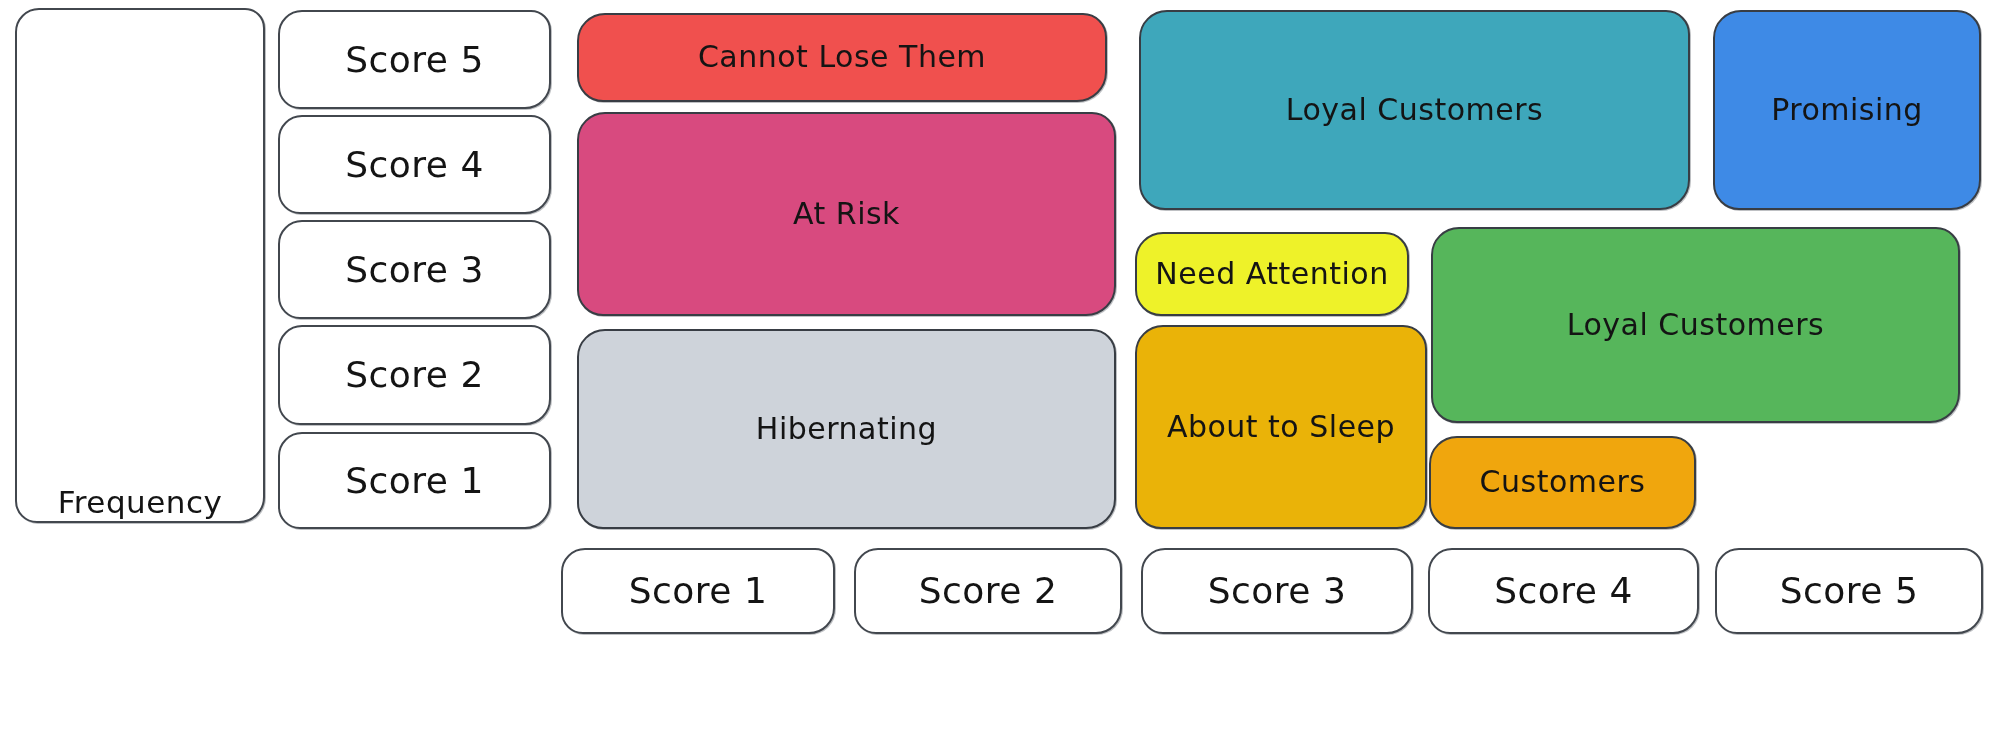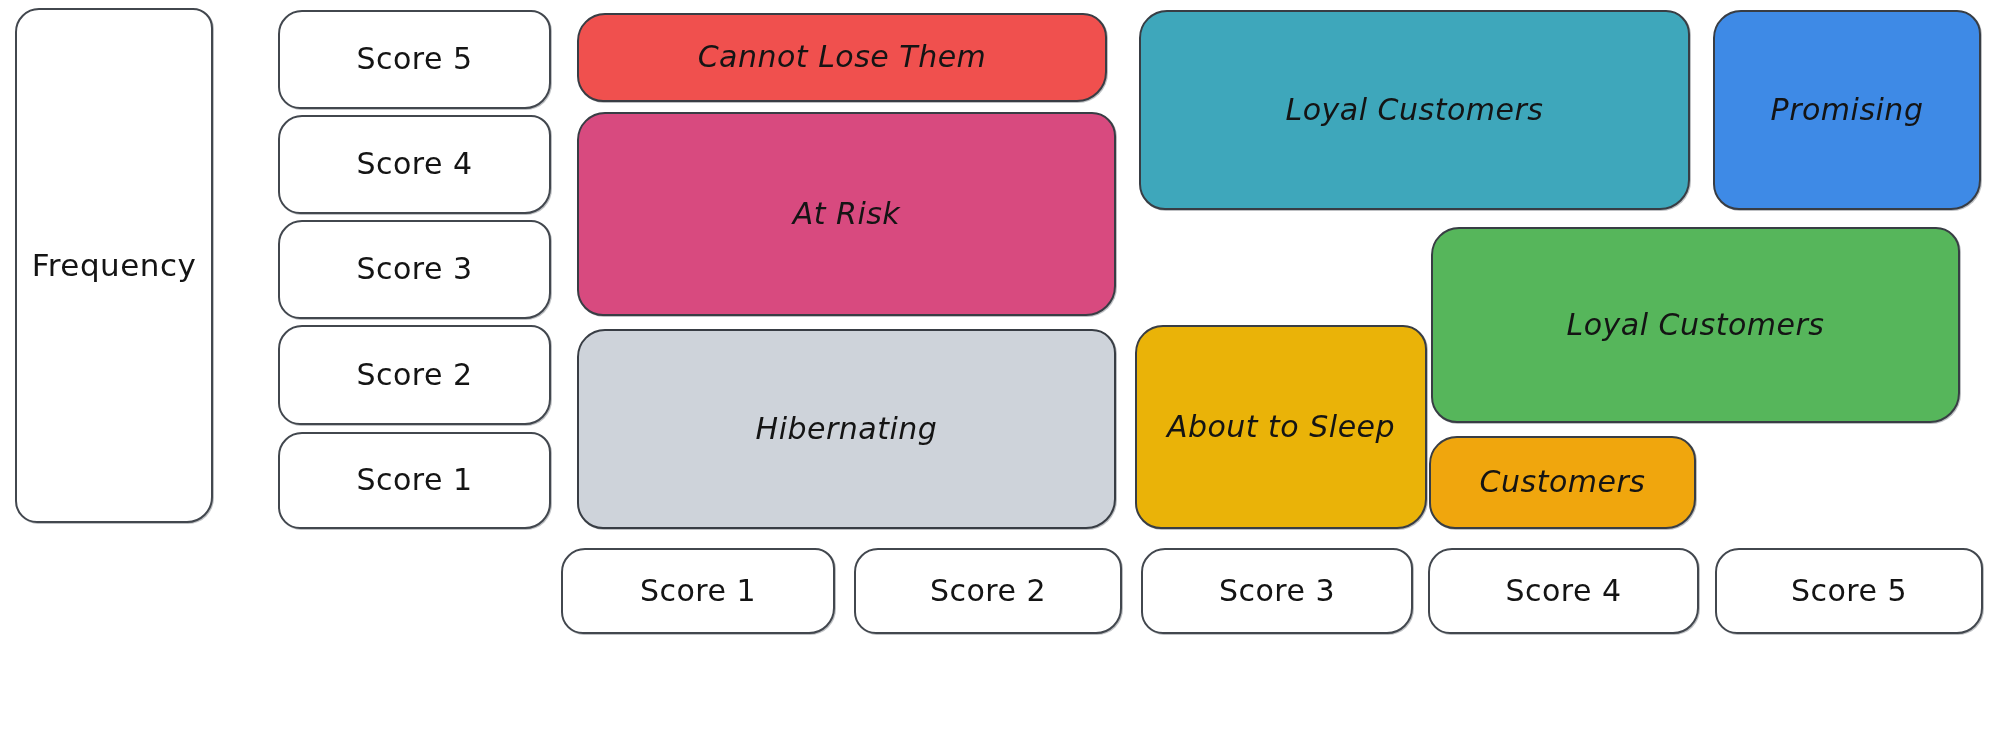--- a/index.html
+++ b/index.html
@@ -12,44 +12,43 @@
     color: #141414;
   }
   .box {
     position: absolute;
     box-sizing: border-box;
     border: 2.5px solid #383d44;
     display: flex;
     align-items: center;
     justify-content: center;
     text-align: center;
-    font-size: 30px;
+    font-size: 36px;
     letter-spacing: 0.5px;
     line-height: 1.15;
     box-shadow: 1px 1px 0 rgba(70,75,82,0.35);
   }
   
   .white-box {
     background: #ffffff;
     border-radius: 24px 20px 26px 22px;
     border-color: #42474e;
   }
   .seg-box {
     border-radius: 28px 24px 30px 26px;
     font-size: 30px;
-    font-style: italic;
   }
   .tall-label { font-size: 31px; }
 </style>
 </head>
 <body>
 
 <div class="canvas">
 
-  <div class="box white-box tall-label" style="left:15px; top:8px; width:198px; height:515px;">
+  <div class="box white-box tall-label" style="left:15px; top:8px; width:250px; height:515px;align-items:flex-end;">
     <span>Frequency</span>
   </div>
 
   <div class="box white-box" style="left:278px; top:10px; width:273px; height:99px;">
     <span>Score 5</span>
   </div>
   <div class="box white-box" style="left:278px; top:115px; width:273px; height:99px;">
     <span>Score 4</span>
   </div>
   <div class="box white-box" style="left:278px; top:220px; width:273px; height:99px;">
@@ -75,20 +74,23 @@
   </div>
 
   <div class="box seg-box" style="left: 1139px; top: 10px; width: 551px; height: 200px; background-color: rgb(62, 167, 187);">
     <span>Loyal Customers</span>
   </div>
 
   <div class="box seg-box" style="left: 1713px; top: 10px; width: 268px; height: 200px; background-color: rgb(62, 138, 230);">
     <span>Promising</span>
   </div>
 
+  <div class="box seg-box" style="left: 1135px; top: 232px; width: 274px; height: 84px; background-color: rgb(238, 242, 41);">
+    <span>Need Attention</span>
+  </div>
 
   <div class="box seg-box" style="left: 1135px; top: 325px; width: 292px; height: 204px; background-color: #eab308;">
     <span>About to Sleep</span>
   </div>
 
   <div class="box seg-box" style="left: 1431px; top: 227px; width: 529px; height: 196px; background-color: rgb(86, 182, 91);">
     <span>Loyal Customers</span>
   </div>
 
   <div class="box seg-box" style="left: 1429px; top: 436px; width: 267px; height: 93px; background-color: rgb(240, 166, 13);">

